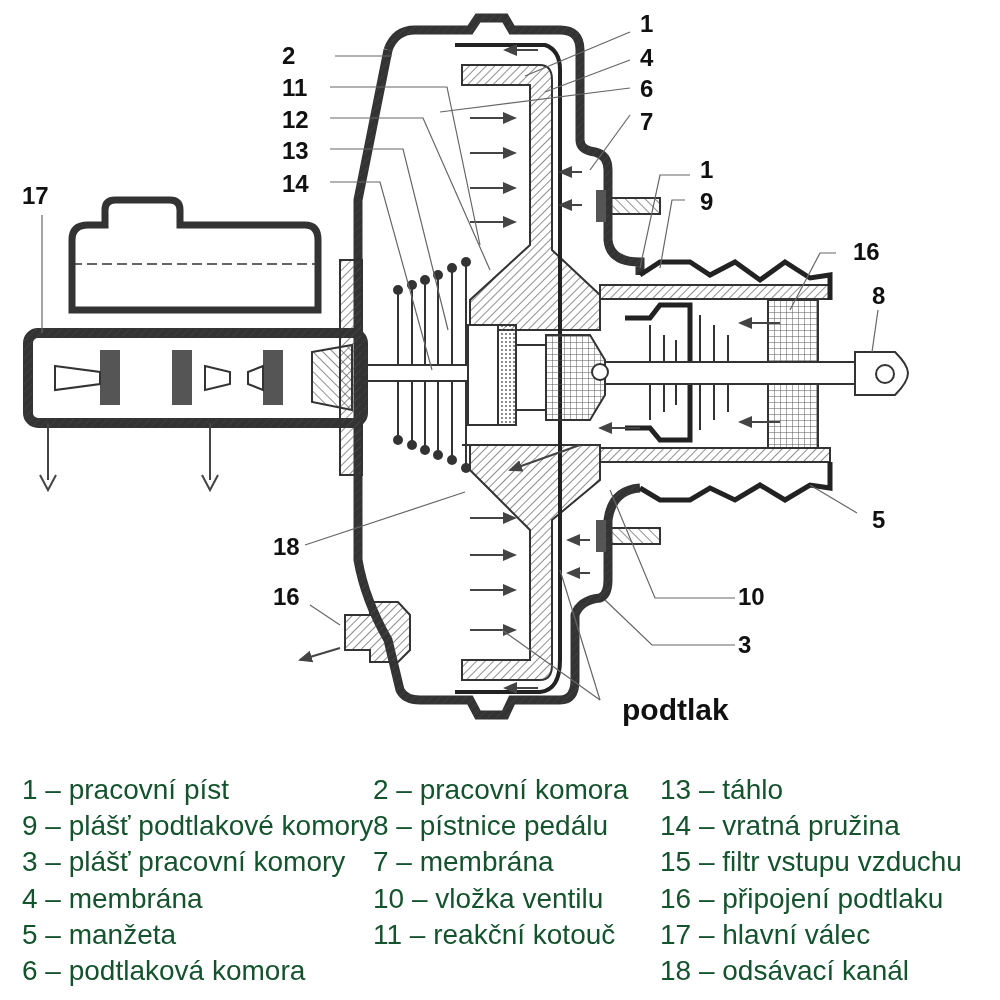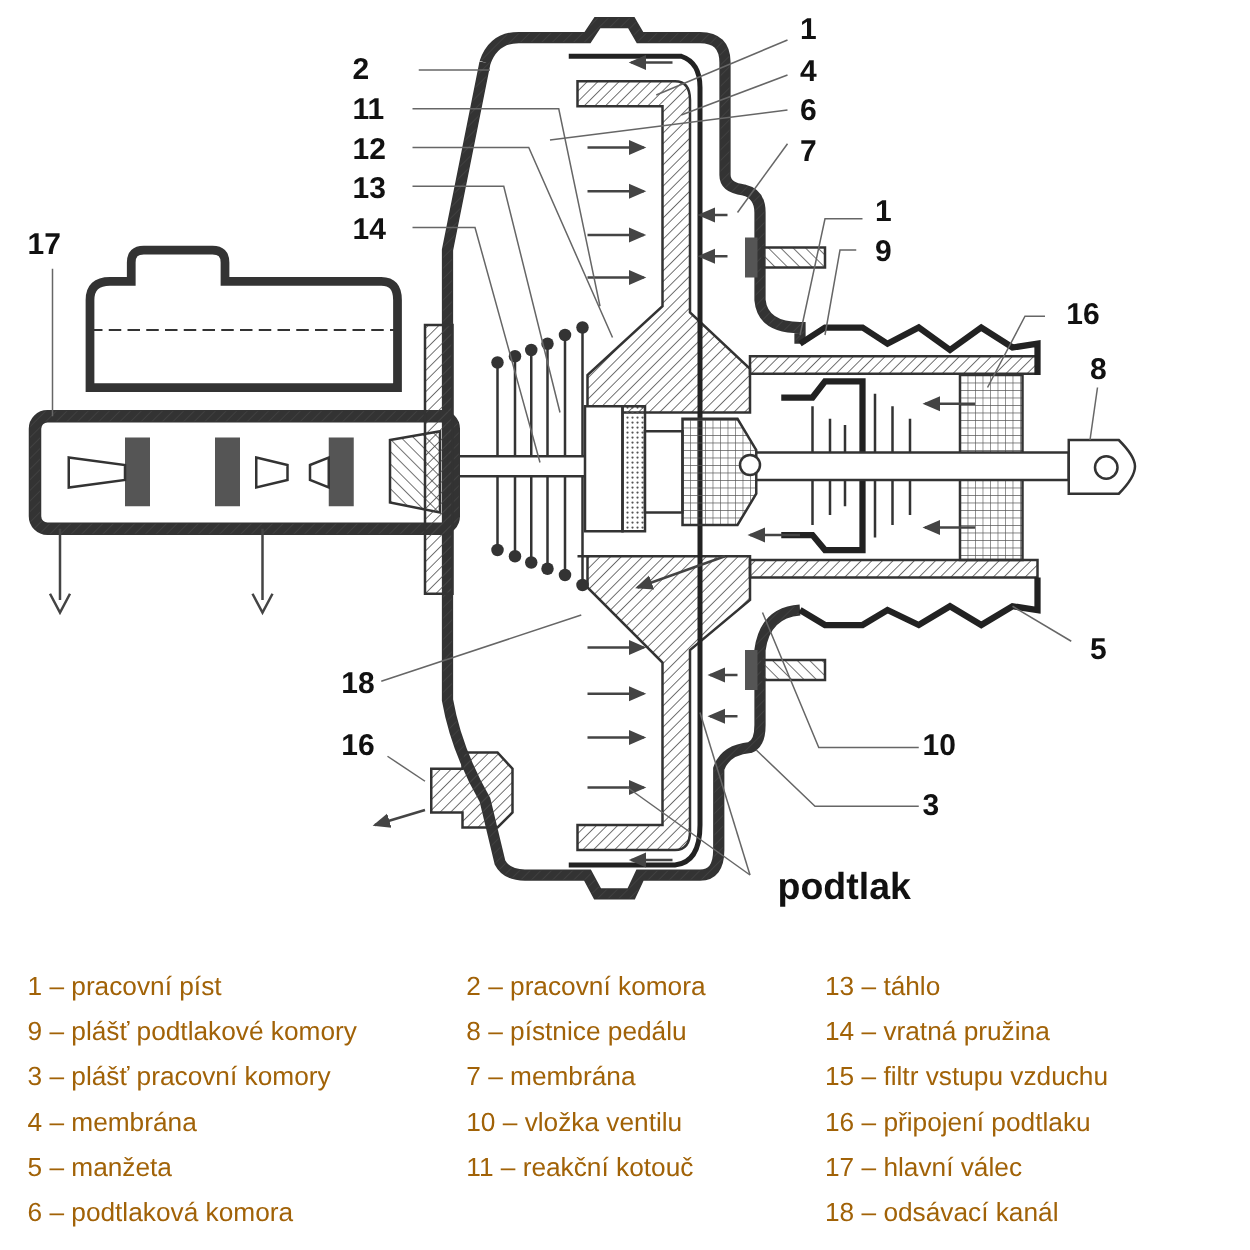--- a/index.html
+++ b/index.html
@@ -1,21 +1,21 @@
 <!DOCTYPE html>
 <html><head>
 <meta charset="utf-8">
 <style>
   html, body { margin:0; padding:0; background:#ffffff; }
   body { width:1000px; height:1000px; position:relative; overflow:hidden; font-family:"Liberation Sans", sans-serif; }
   #diagram { position:absolute; left:0; top:0; width:1000px; height:760px; }
   .callout { position:absolute; font-family:"Liberation Sans", sans-serif; font-weight:bold; font-size:24px; color:#111; line-height:1; }
   .legend { position:absolute; left:0; top:775px; width:1000px; height:225px; }
   .legend-col { position:absolute; top:0; }
-  .legend-item { font-family:"Liberation Sans", sans-serif; font-size:21px; color:#a16207; height:36.2px; line-height:30px; white-space:nowrap; }
+  .legend-item { font-family:"Liberation Sans", sans-serif; font-size:28px; color:#14532d; height:36.2px; line-height:30px; white-space:nowrap; }
 </style>
 </head>
 <body>
 
 <svg id="diagram" viewBox="0 0 1000 760" xmlns="http://www.w3.org/2000/svg">
   <defs>
     <pattern id="hatch" patternUnits="userSpaceOnUse" width="6" height="6" patternTransform="rotate(45)">
       <line x1="0" y1="0" x2="0" y2="6" stroke="#444" stroke-width="1.2"></line>
     </pattern>
     <pattern id="hatch2" patternUnits="userSpaceOnUse" width="7" height="7" patternTransform="rotate(-45)">

